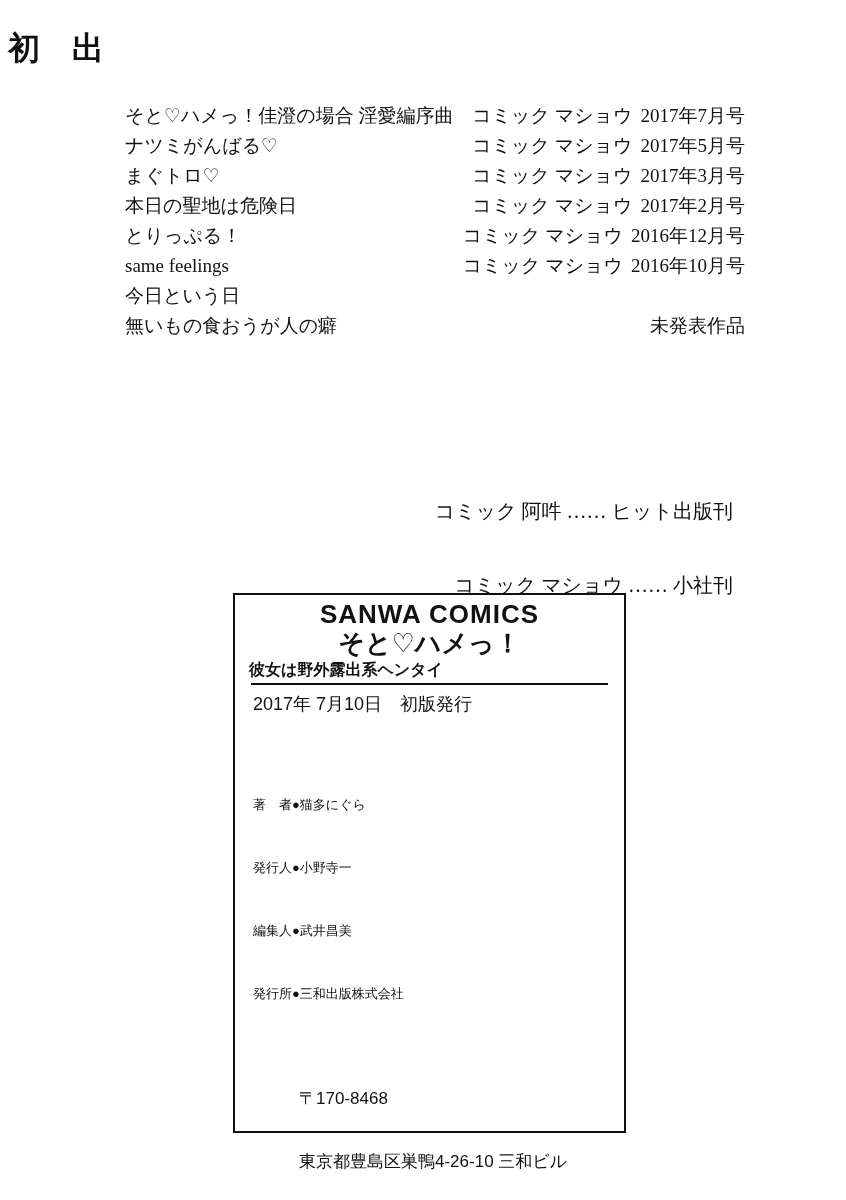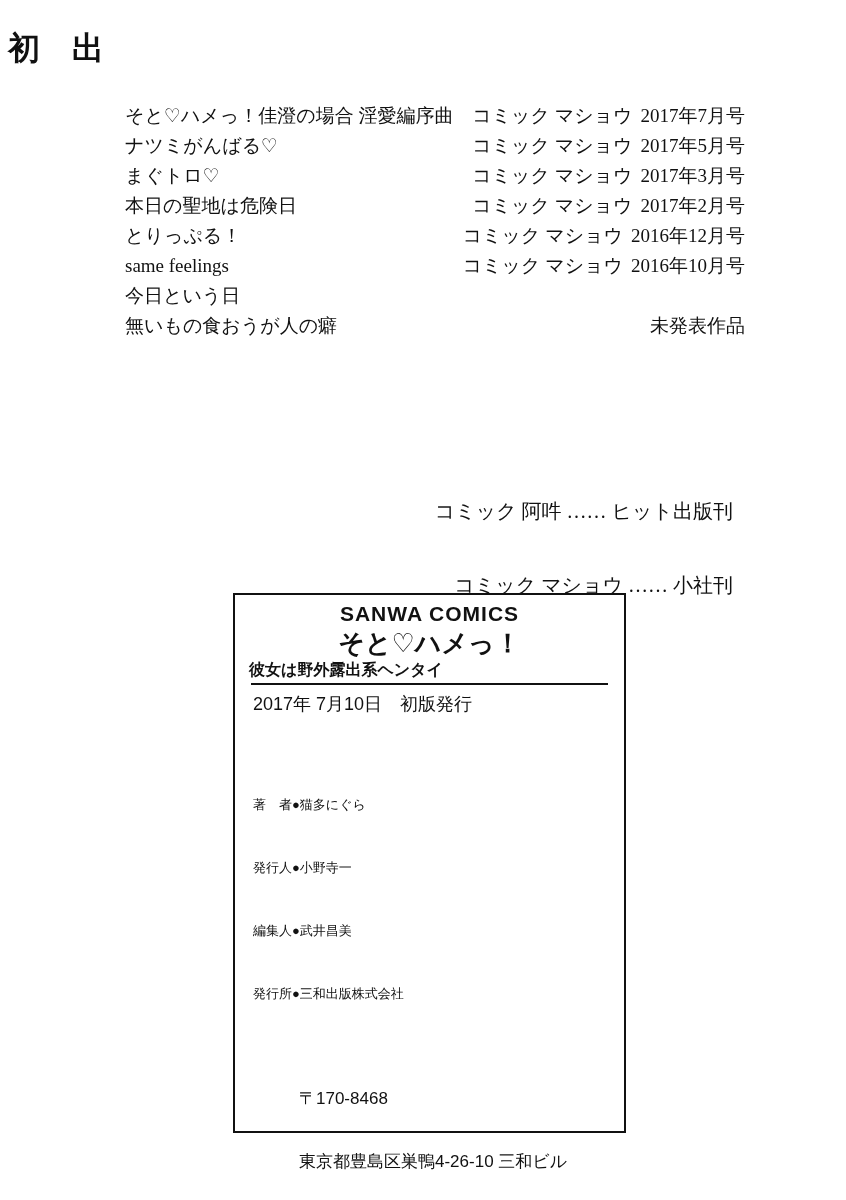--- a/index.html
+++ b/index.html
@@ -75,21 +75,21 @@
     width: 393px;
     height: 540px;
     box-sizing: border-box;
     border: 2px solid #111111;
     padding: 6px 14px 0 14px;
     font-family: "Liberation Sans", "DejaVu Sans", sans-serif;
     color: #111111;
   }
   .imprint {
     text-align: center;
-    font-size: 21px;
+    font-size: 26px;
     line-height: 26px;
     font-weight: 700;
     letter-spacing: 1px;
     white-space: pre;
   }
   .book-title {
     text-align: center;
     font-size: 26px;
     line-height: 32px;
     font-weight: 700;

